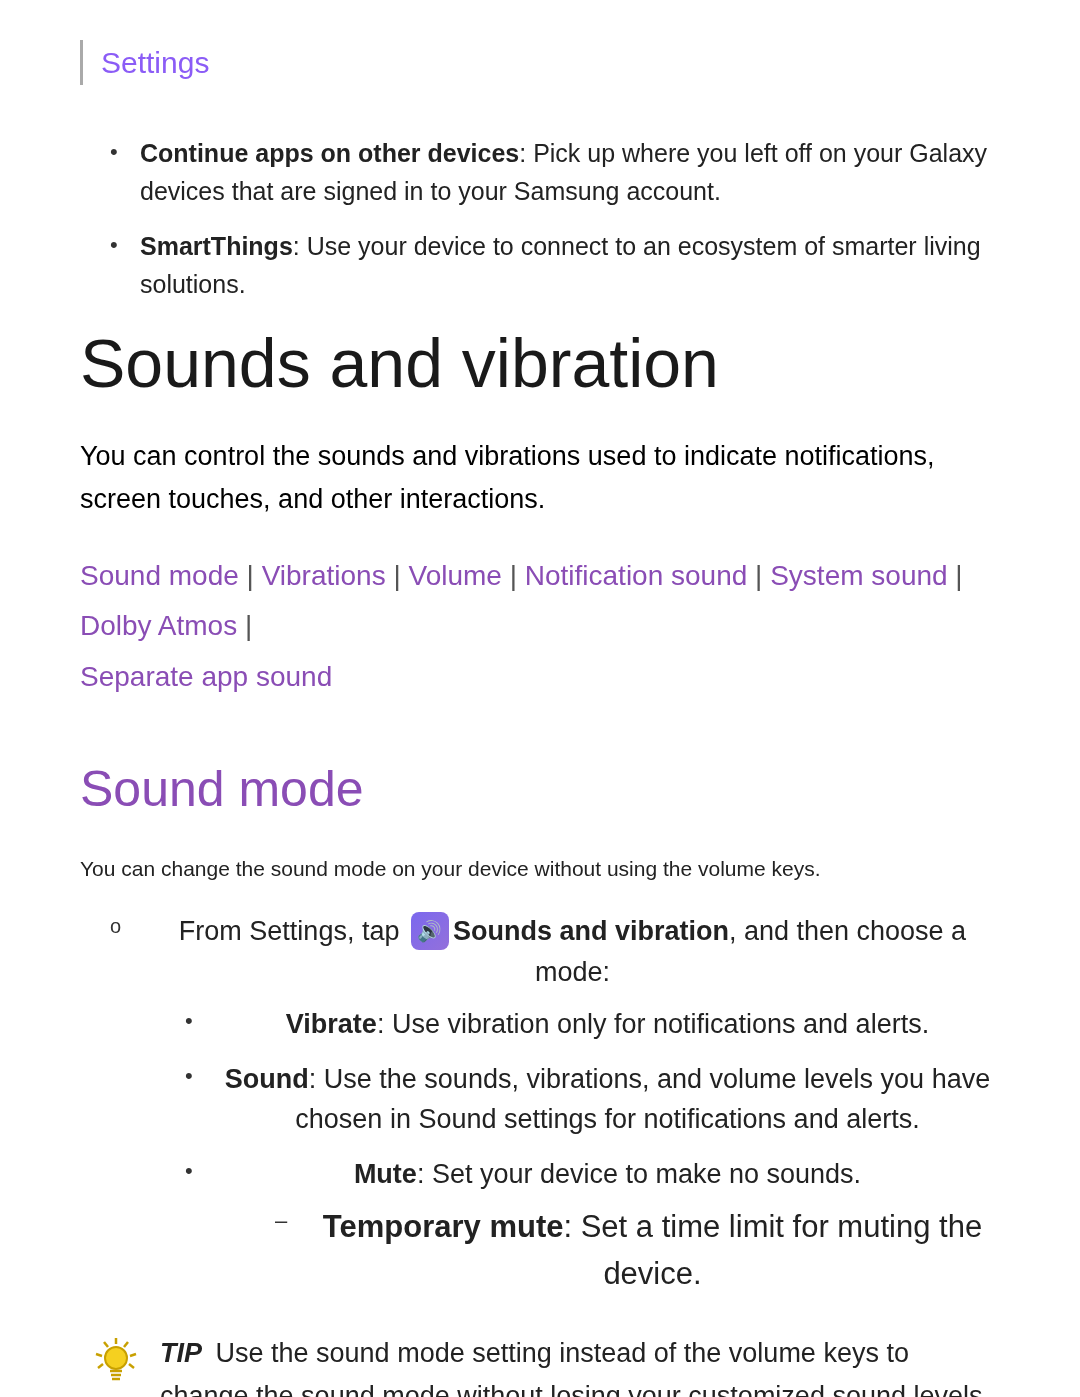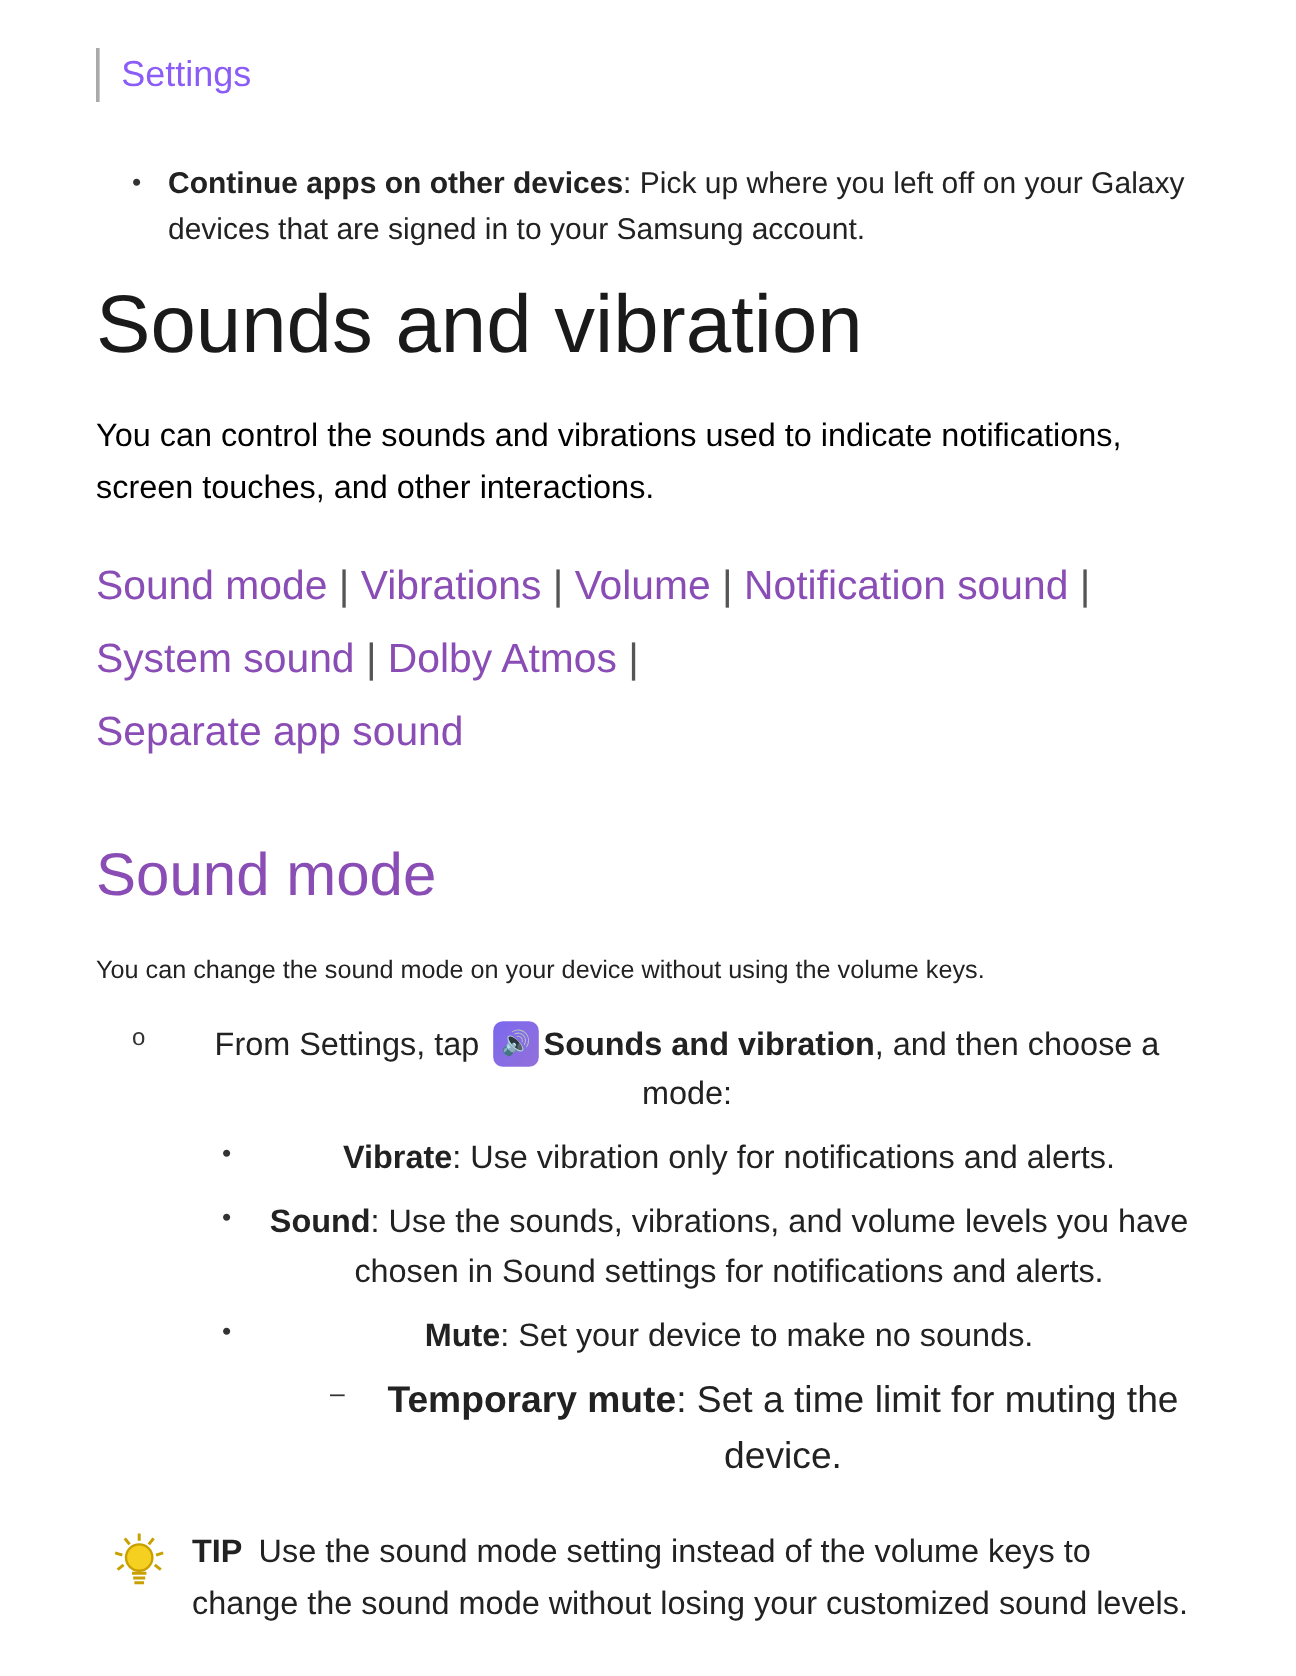--- a/index.html
+++ b/index.html
@@ -74,21 +74,21 @@
     .section-description {
       font-family: 'Arial', sans-serif;
       font-size: 27px;
       color: #000000;
       margin-bottom: 30px;
       line-height: 1.6;
     }
 
     .nav-links {
       font-family: 'Arial', sans-serif;
-      font-size: 34px;
+      font-size: 28px;
       margin-bottom: 50px;
       line-height: 1.8;
     }
 
     .nav-links a {
       color: #8a4db5;
       text-decoration: none;
     }
 
     .nav-links span {
@@ -235,32 +235,36 @@
     .tip-text {
       font-family: 'Arial', sans-serif;
       font-size: 27px;
       color: #222;
       line-height: 1.6;
     }
 
     .tip-label {
       font-weight: bold;
       margin-right: 6px;
+      font-style: italic;
     }
   </style>
 </head>
 <body>
 
 <div class="page-container">
 
   <div class="header-settings">Settings</div>
 
   <ul class="bullet-list">
     <li>
       <span class="bold">Continue apps on other devices</span><span>: Pick up where you left off on your Galaxy devices that are signed in to your Samsung account.</span>
+    </li>
+    <li>
+      <span class="bold">SmartThings</span><span>: Use your device to connect to an ecosystem of smarter living solutions.</span>
     </li>
   </ul>
 
   <h1 class="section-title-main">Sounds and vibration</h1>
 
   <p class="section-description">You can control the sounds and vibrations used to indicate notifications, screen touches, and other interactions.</p>
 
   <div class="nav-links">
     <a href="#">Sound mode</a><span> | </span><a href="#">Vibrations</a><span> | </span><a href="#">Volume</a><span> | </span><a href="#">Notification sound</a><span> | </span><a href="#">System sound</a><span> | </span><a href="#">Dolby Atmos</a><span> | </span><br><a href="#">Separate app sound</a>
   </div>

